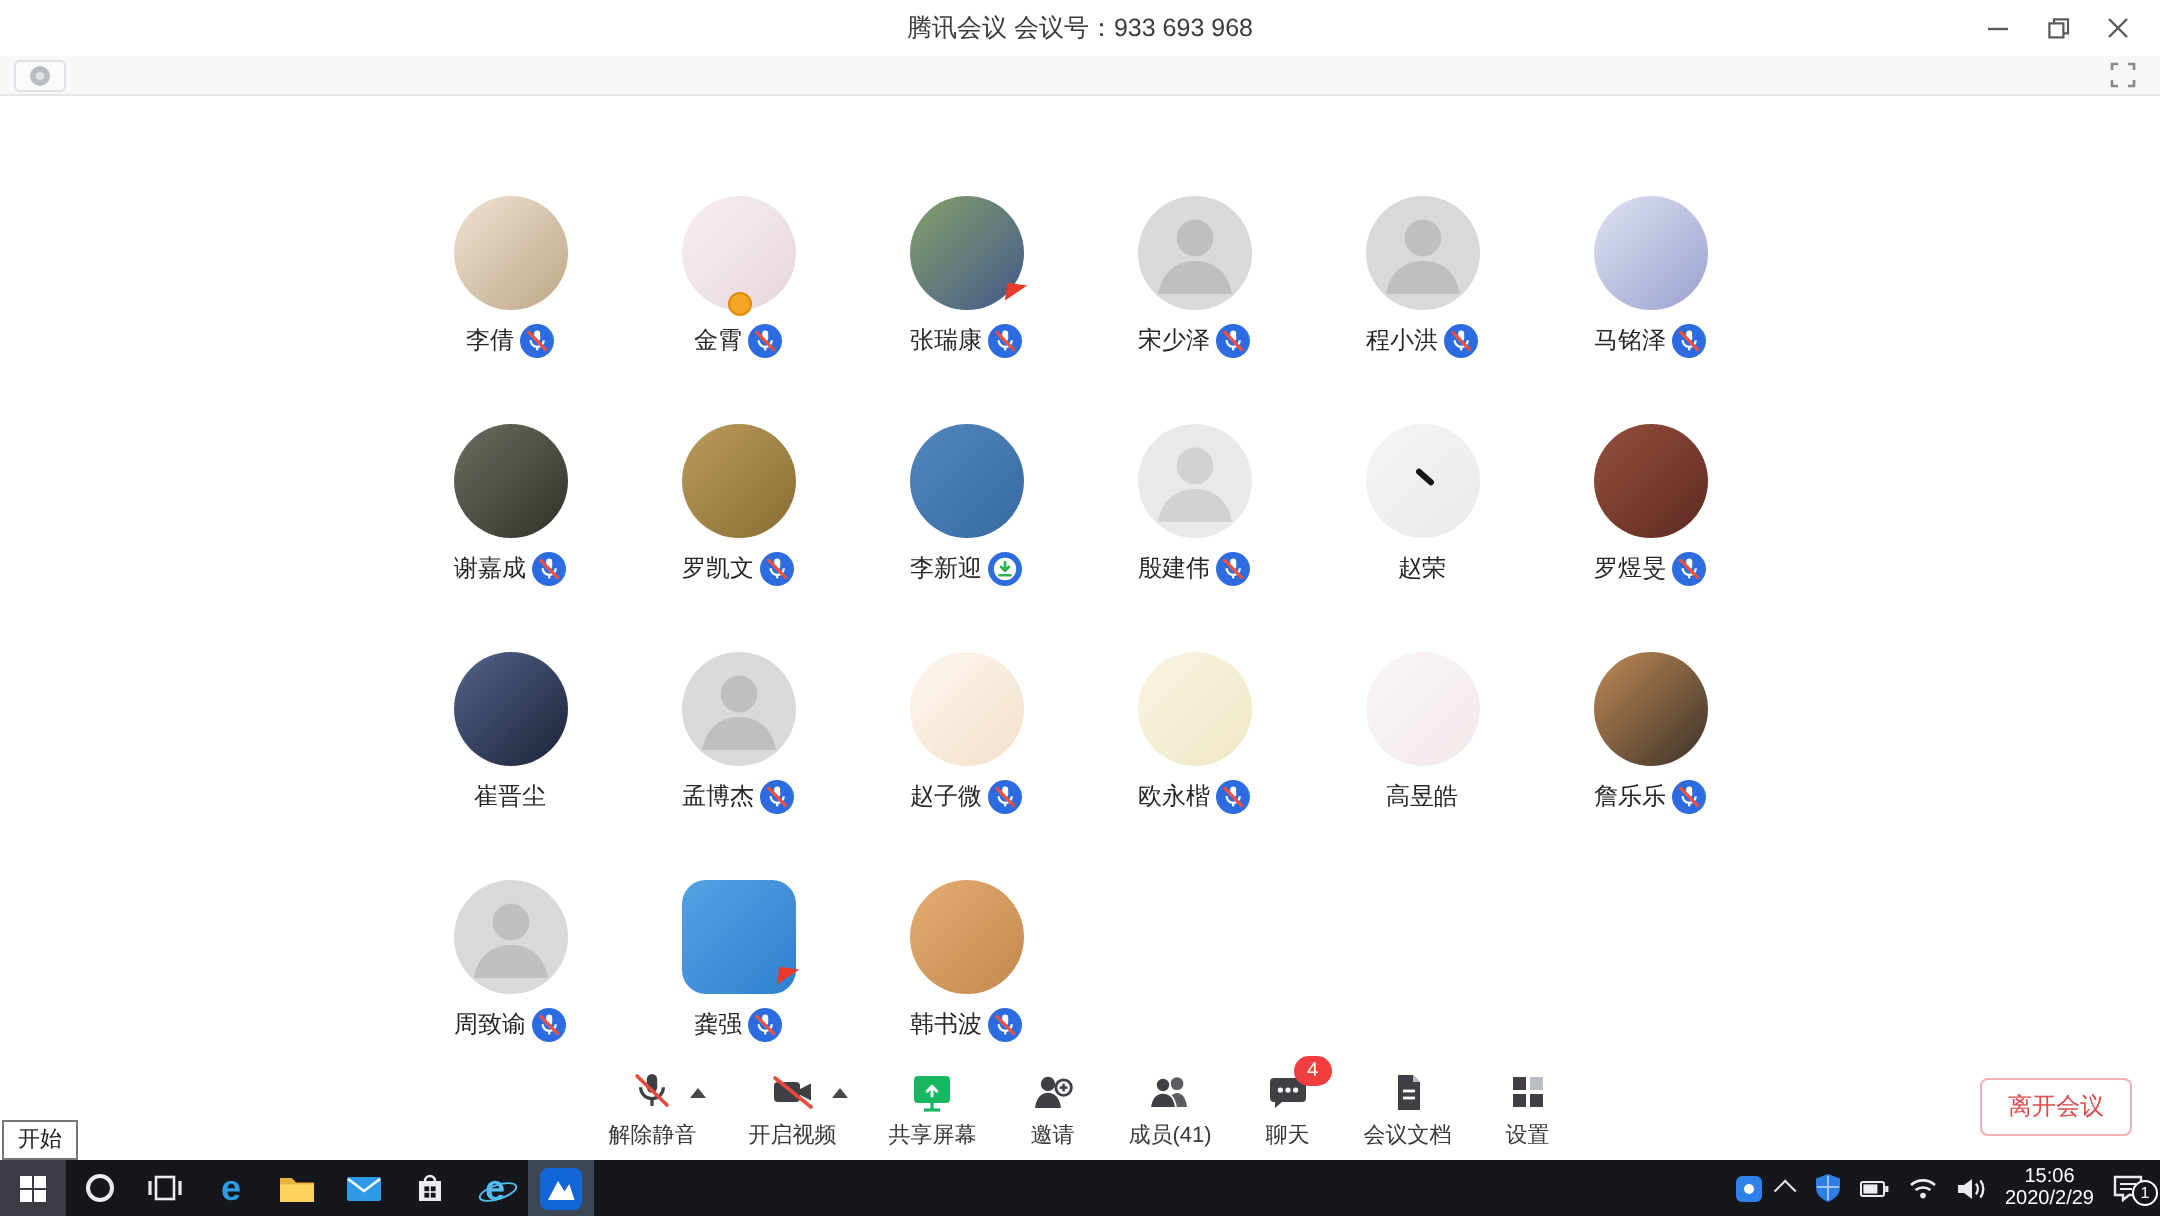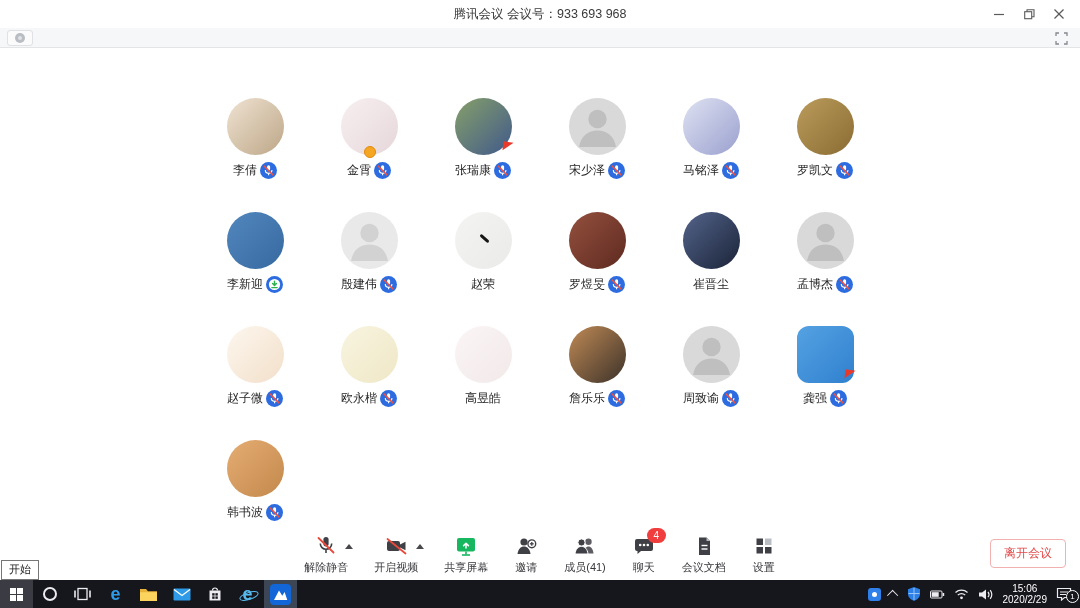--- a/index.html
+++ b/index.html
@@ -192,20 +192,40 @@
             <svg viewBox="0 0 17 17">
               <rect x="7.1" y="3.2" width="3" height="5.4" rx="1.5" fill="#fff"></rect>
               <path d="M5.3 8.1a3.3 3.3 0 0 0 6.6 0" fill="none" stroke="#fff" stroke-width="1.1"></path>
               <line x1="8.6" y1="11.4" x2="8.6" y2="13.2" stroke="#fff" stroke-width="1.1"></line>
               <line x1="4.4" y1="4.2" x2="12.8" y2="12.8" stroke="#f0503c" stroke-width="1.6" stroke-linecap="round"></line>
             </svg>
           </span>
     </div>
   </div>
 
+  <div class="participant">
+    <div class="avatar" style="background: rgb(217, 217, 217);">
+      <svg class="silhouette" viewBox="0 0 57 57" style="display: block;">
+        <circle cx="28.5" cy="21" r="9.2" fill="#bfbfbf"></circle>
+        <path d="M10 49c2-11.5 9.5-16.5 18.5-16.5S45 37.5 47 49z" fill="#bfbfbf"></path>
+      </svg>
+
+    </div>
+    <div class="name-row">
+      <span class="pname">程小洪</span>
+      <span class="mic" style="display: block;">
+            <svg viewBox="0 0 17 17">
+              <rect x="7.1" y="3.2" width="3" height="5.4" rx="1.5" fill="#fff"></rect>
+              <path d="M5.3 8.1a3.3 3.3 0 0 0 6.6 0" fill="none" stroke="#fff" stroke-width="1.1"></path>
+              <line x1="8.6" y1="11.4" x2="8.6" y2="13.2" stroke="#fff" stroke-width="1.1"></line>
+              <line x1="4.4" y1="4.2" x2="12.8" y2="12.8" stroke="#f0503c" stroke-width="1.6" stroke-linecap="round"></line>
+            </svg>
+          </span>
+    </div>
+  </div>
 
   <div class="participant">
     <div class="avatar" style="background: linear-gradient(135deg, rgb(223, 226, 242), rgb(154, 160, 207));">
       
       
       
       
     </div>
     <div class="name-row">
       <span class="pname">马铭泽</span>
@@ -214,20 +234,39 @@
               <rect x="7.1" y="3.2" width="3" height="5.4" rx="1.5" fill="#fff"></rect>
               <path d="M5.3 8.1a3.3 3.3 0 0 0 6.6 0" fill="none" stroke="#fff" stroke-width="1.1"></path>
               <line x1="8.6" y1="11.4" x2="8.6" y2="13.2" stroke="#fff" stroke-width="1.1"></line>
               <line x1="4.4" y1="4.2" x2="12.8" y2="12.8" stroke="#f0503c" stroke-width="1.6" stroke-linecap="round"></line>
             </svg>
           </span>
     </div>
   </div>
 
 
+  <div class="participant">
+    <div class="avatar" style="background: linear-gradient(135deg, rgb(107, 111, 96), rgb(47, 50, 42));">
+      
+      
+      
+      
+    </div>
+    <div class="name-row">
+      <span class="pname">谢嘉成</span>
+      <span class="mic" style="display: block;">
+            <svg viewBox="0 0 17 17">
+              <rect x="7.1" y="3.2" width="3" height="5.4" rx="1.5" fill="#fff"></rect>
+              <path d="M5.3 8.1a3.3 3.3 0 0 0 6.6 0" fill="none" stroke="#fff" stroke-width="1.1"></path>
+              <line x1="8.6" y1="11.4" x2="8.6" y2="13.2" stroke="#fff" stroke-width="1.1"></line>
+              <line x1="4.4" y1="4.2" x2="12.8" y2="12.8" stroke="#f0503c" stroke-width="1.6" stroke-linecap="round"></line>
+            </svg>
+          </span>
+    </div>
+  </div>
 
   <div class="participant">
     <div class="avatar" style="background: linear-gradient(135deg, rgb(187, 156, 92), rgb(138, 108, 51));">
       
       
       
       
     </div>
     <div class="name-row">
       <span class="pname">罗凯文</span>

